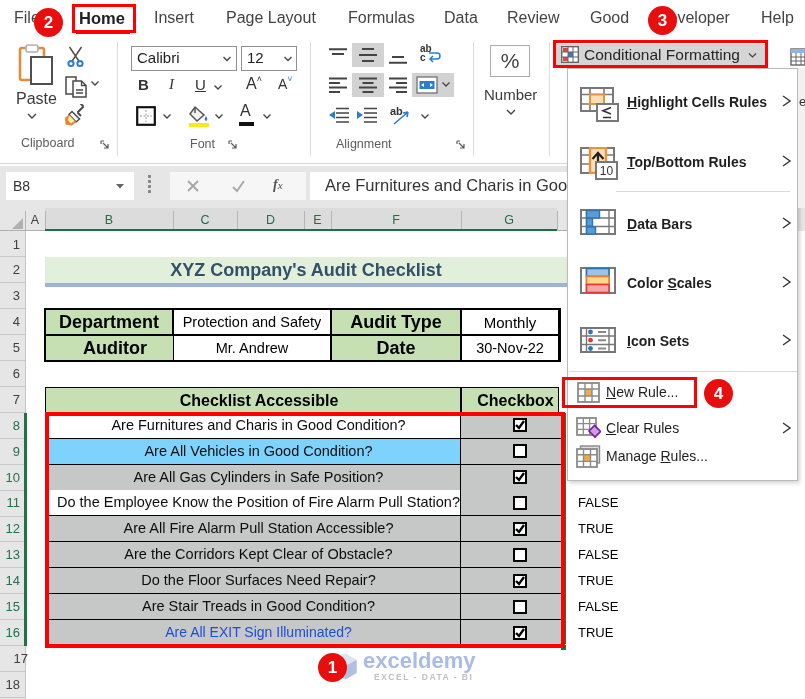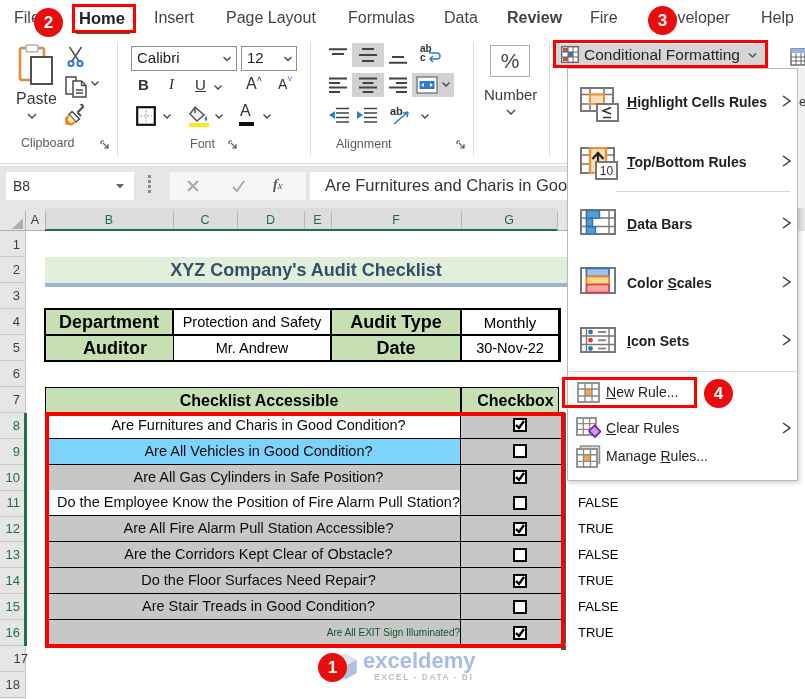--- a/index.html
+++ b/index.html
@@ -23,22 +23,22 @@
 </style>
 </head>
 <body>
 
 <div class="tab" style="left:14px;">File</div>
 <div class="tab" style="left:79px;color:#222;font-weight:bold;font-size:16.5px;">Home</div>
 <div class="tab" style="left:154px;">Insert</div>
 <div class="tab" style="left:226px;">Page Layout</div>
 <div class="tab" style="left:348px;">Formulas</div>
 <div class="tab" style="left:444px;">Data</div>
-<div class="tab" style="left:507px;font-weight:bold;">Review</div>
-<div class="tab" style="left:590px;">Fire</div>
+<div class="tab" style="left:507px;">Review</div>
+<div class="tab" style="left:590px;">Good</div>
 <div class="tab" style="left:657px;">Developer</div>
 <div class="tab" style="left:761px;">Help</div>
 <div class="ab" style="left:76px;top:31px;width:54px;height:3px;background:#157245;"></div>
 
 <div class="ab" style="left:0;top:163px;width:805px;height:1px;background:#d8d8d8;"></div>
 
 <div class="vsep" style="left:117px;"></div>
 <div class="vsep" style="left:310px;"></div>
 <div class="vsep" style="left:473px;"></div>
 <div class="vsep" style="left:549px;"></div>
@@ -370,21 +370,21 @@
       <rect x="1" y="1" width="12" height="12" fill="#fff" stroke="#000" stroke-width="2"></rect>
       <path d="M3 7 L6 10 L11 3" stroke="#000" stroke-width="2.4" fill="none"></path>
     </svg>
 <div class="ab" style="left:578px;top:568px;height:26px;line-height:26px;font-size:13px;color:#000;">TRUE</div>
 <div class="cell" style="left:45px;top:594px;width:416px;height:26px;background:#c6c7c7;border-bottom:1.5px solid #000;border-right:1.5px solid #000;text-align:center;line-height:25px;font-size:14.5px;color:#0d0d0d;padding-left:12px;">Are Stair Treads in Good Condition?</div>
 <div class="cell" style="left:461px;top:594px;width:100px;height:26px;background:#c6c7c7;border-bottom:1.5px solid #000;"></div>
 <svg style="left:513px;top:600px;" width="14" height="14" viewBox="0 0 14 14">
       <rect x="1" y="1" width="12" height="12" fill="#fff" stroke="#000" stroke-width="2"></rect>
     </svg>
 <div class="ab" style="left:578px;top:594px;height:26px;line-height:26px;font-size:13px;color:#000;">FALSE</div>
-<div class="cell" style="left:45px;top:620px;width:416px;height:26px;background:#c6c7c7;border-bottom:1.5px solid #000;border-right:1.5px solid #000;text-align:right;line-height:25px;font-size:10px;color:#14532d;padding-left:12px;">Are All EXIT Sign Illuminated?</div>
+<div class="cell" style="left:45px;top:620px;width:416px;height:26px;background:#c6c7c7;border-bottom:1.5px solid #000;border-right:1.5px solid #000;text-align:center;line-height:25px;font-size:14px;color:#1d4ed8;padding-left:12px;">Are All EXIT Sign Illuminated?</div>
 <div class="cell" style="left:461px;top:620px;width:100px;height:26px;background:#c6c7c7;border-bottom:1.5px solid #000;"></div>
 <svg style="left:513px;top:626px;" width="14" height="14" viewBox="0 0 14 14">
       <rect x="1" y="1" width="12" height="12" fill="#fff" stroke="#000" stroke-width="2"></rect>
       <path d="M3 7 L6 10 L11 3" stroke="#000" stroke-width="2.4" fill="none"></path>
     </svg>
 <div class="ab" style="left:578px;top:620px;height:26px;line-height:26px;font-size:13px;color:#000;">TRUE</div>
 <div class="ab" style="left:563px;top:413px;width:3px;height:233px;background:#217346;"></div>
 <div class="ab" style="left:560px;top:644px;width:7px;height:7px;background:#217346;border:1px solid #fff;box-sizing:border-box;"></div>
 </div>
 

